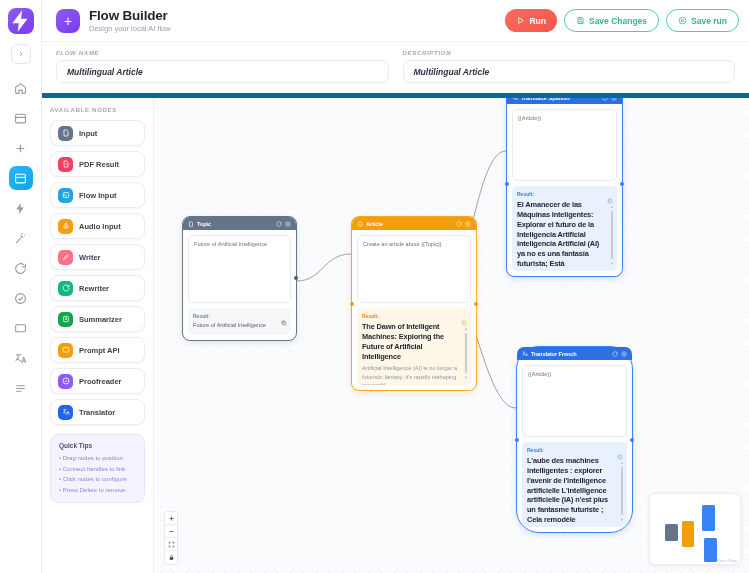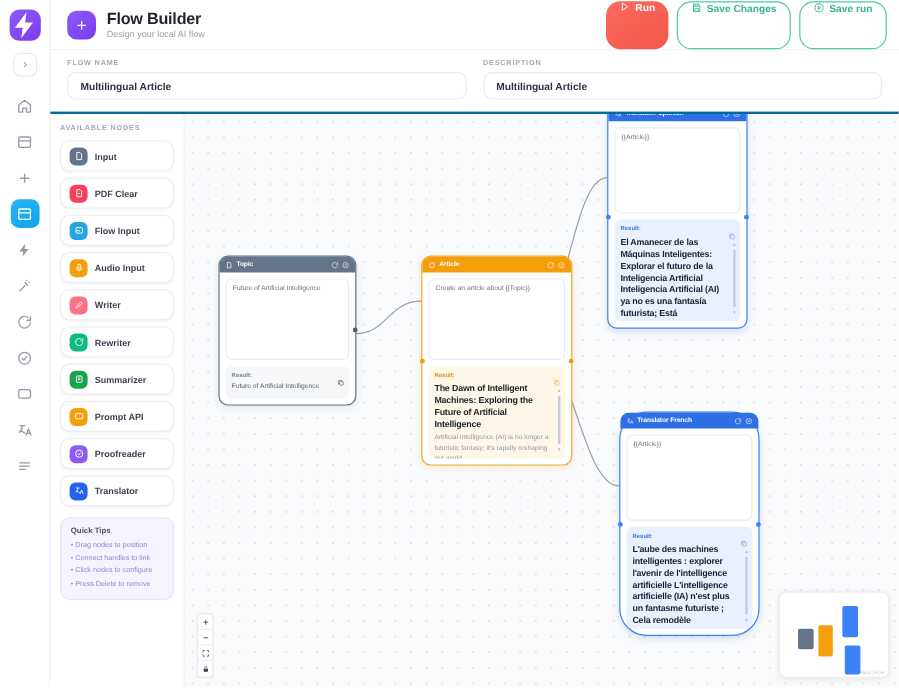--- a/index.html
+++ b/index.html
@@ -49,32 +49,32 @@
   .title-plus {
     width: 24px; height: 24px; border-radius: 8px;
     background: linear-gradient(145deg,#8b5cf6,#7c3aed); color: #fff;
     display: flex; align-items: center; justify-content: center;
     font-size: 14px; margin-right: 9px;
   }
   .title-h { font-size: 13.5px; font-weight: bold; color: #1f2430; letter-spacing: -0.2px; }
   .title-sub { font-size: 7.5px; color: #9aa0ad; margin-top: 1px; }
   .topbar-actions { margin-left: auto; display: flex; gap: 7px; align-items: center; }
   .btn {
-    height: 40px; border-radius: 12px; display: flex; align-items: flex-start;
+    height: 23px; border-radius: 12px; display: flex; align-items: center;
     gap: 4px; padding: 0 11px; font-size: 8.5px; font-weight: bold;
     white-space: nowrap;
   }
   .btn svg { width: 9px; height: 9px; }
   .btn-run { background: linear-gradient(145deg,#fb6a5e,#f4574b); color: #fff; }
   .btn-outline { background: #fff; border: 1px solid #4fc9a8; color: #35b492; }
   .btn-clear { background: linear-gradient(145deg,#f0448a,#e8357d); color: #fff; }
 
   .formbar {
-    background: #fff; border-bottom: 2px solid #0369a1;
-    display: flex; gap: 14px; padding: 8px 14px 10px 14px; flex-shrink: 0;
+    background: #fff; border-bottom: 5px solid #0369a1;
+    display: flex; gap: 14px; padding: 8px 14px 10px 14px; flex-shrink: 0; font-style: italic;
   }
   .field { flex: 1; min-width: 0; }
   .field-label {
     font-size: 6px; font-weight: bold; color: #a2a7b4;
     letter-spacing: 0.7px; margin-bottom: 4px;
   }
   .field-input {
     height: 23px; border: 1px solid #e8eaef; border-radius: 7px;
     background: #fff; display: flex; align-items: center; padding: 0 10px;
     font-size: 8.5px; font-weight: bold; color: #2b3140;
@@ -332,21 +332,21 @@
           <span class="node-label">Input</span>
         </div>
 
         <div class="node-item">
           <div class="node-ico" style="background:#f43f5e">
             <svg viewBox="0 0 24 24" fill="none" stroke="currentColor" stroke-width="2.4">
                 <path d="M6 3h8l4 4v14H6z"></path>
                 <path d="M9 13h4"></path>
               </svg>
           </div>
-          <span class="node-label">PDF Clear</span>
+          <span class="node-label">PDF Result</span>
         </div>
 
         <div class="node-item">
           <div class="node-ico" style="background:#22a5e0">
             <svg viewBox="0 0 24 24" fill="none" stroke="currentColor" stroke-width="2.4">
                 <rect x="4" y="5" width="16" height="14" rx="2"></rect>
                 <path d="M4 15l5-4 5 4"></path>
               </svg>
           </div>
           <span class="node-label">Flow Input</span>

